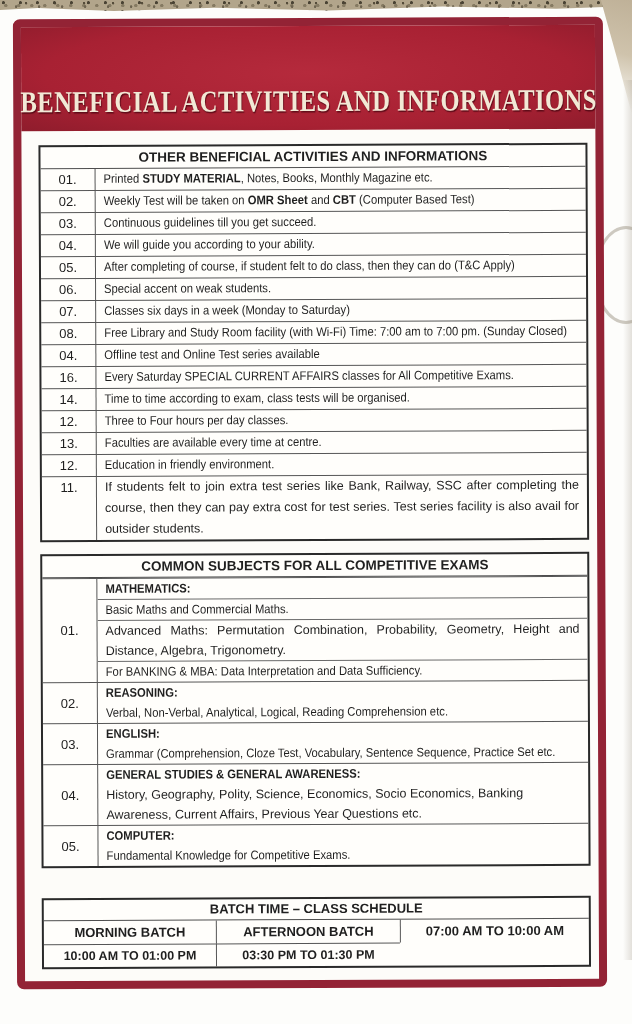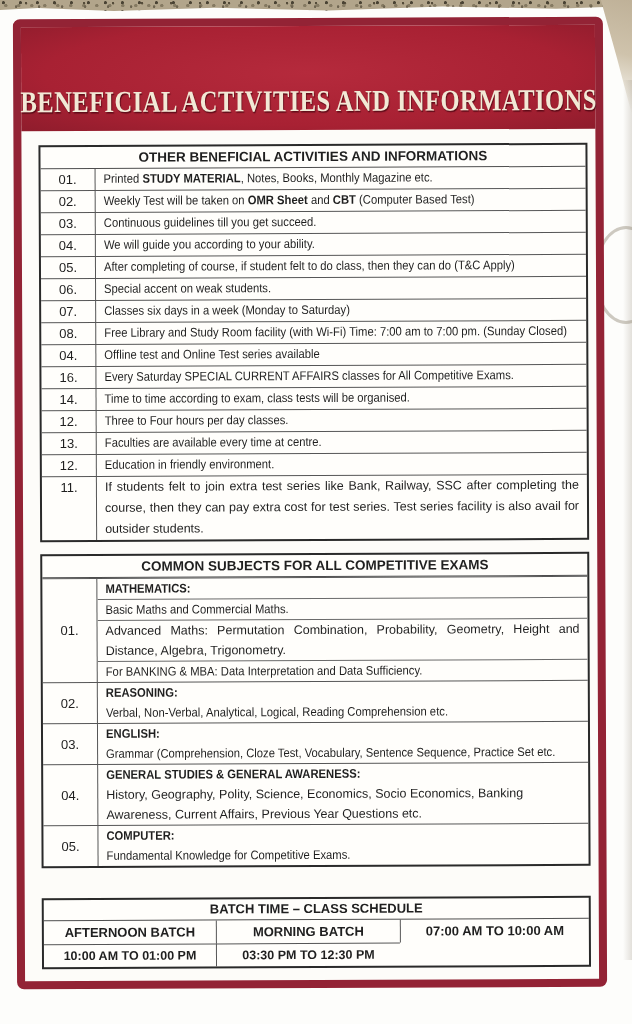--- a/index.html
+++ b/index.html
@@ -184,22 +184,22 @@
               <div class="t2-blk b"><span class="ln">COMPUTER:</span></div>
               <div class="t2-blk"><span class="ln">Fundamental Knowledge for Competitive Exams.</span></div>
             </div>
           </div>
         </div>
     </section>
 
     <section class="tbl t3">
       <div class="tbl-header">BATCH TIME – CLASS SCHEDULE</div>
       <div class="t3-grid" id="t3-grid">
+          <div class="t3-h">MORNING BATCH</div>
           <div class="t3-h">AFTERNOON BATCH</div>
-          <div class="t3-h">MORNING BATCH</div>
           <div class="t3-c">07:00 AM TO 10:00 AM</div>
           <div class="t3-c">10:00 AM TO 01:00 PM</div>
-          <div class="t3-c">03:30 PM TO 12:30 PM</div>
+          <div class="t3-c">03:30 PM TO 01:30 PM</div>
         </div>
     </section>
 
   </div>
 </div>
 
 </body></html>

